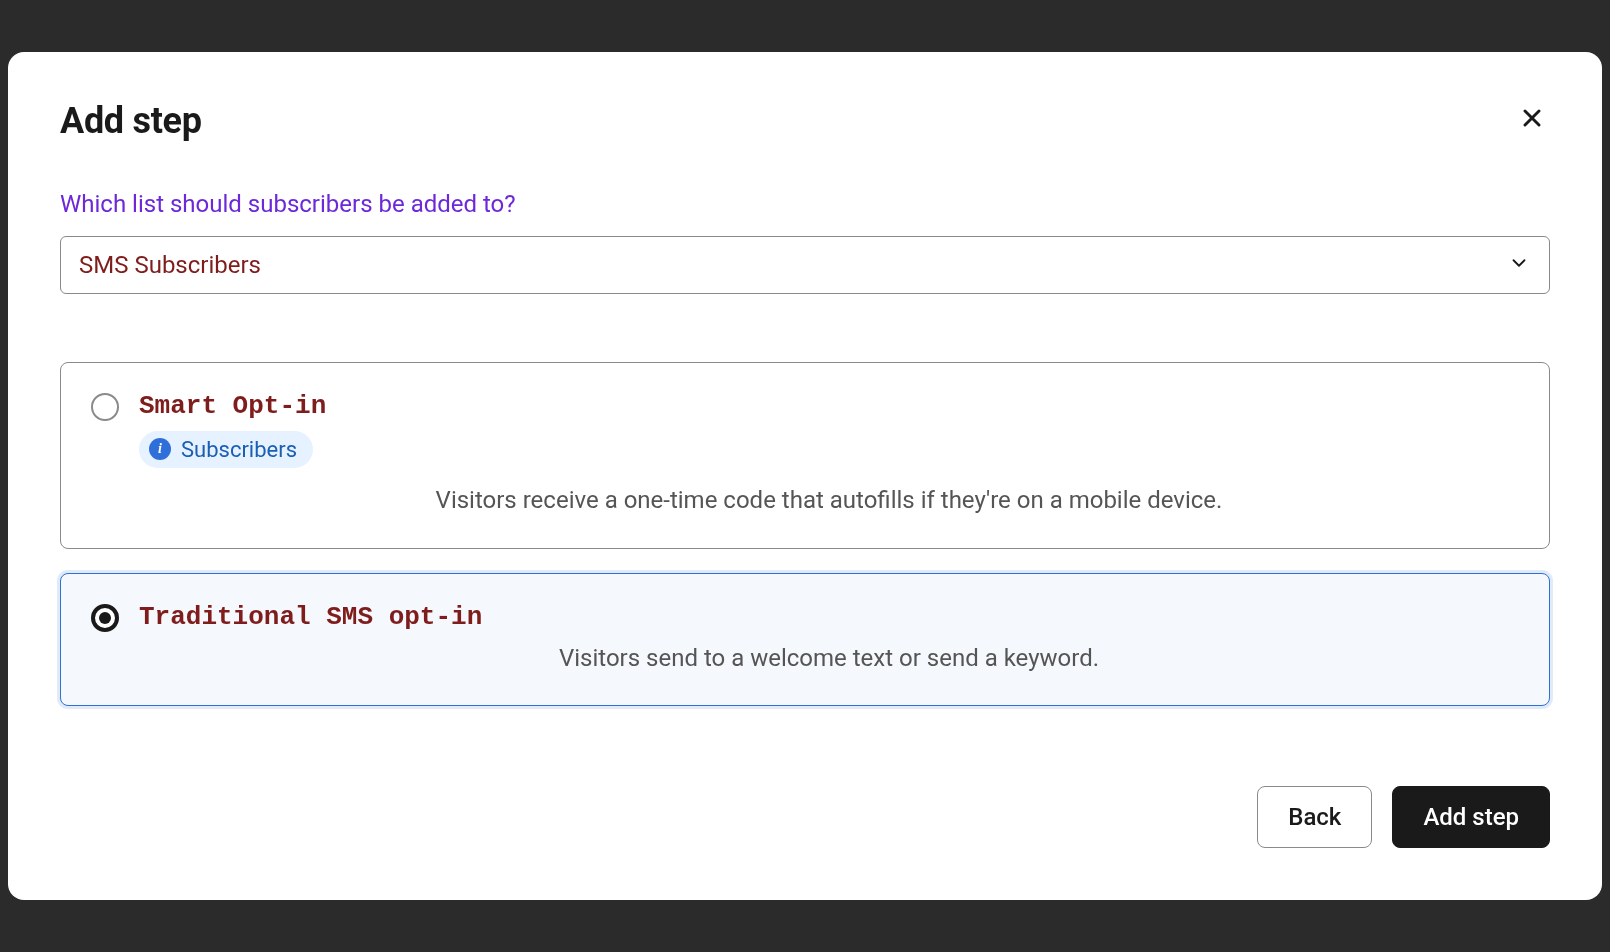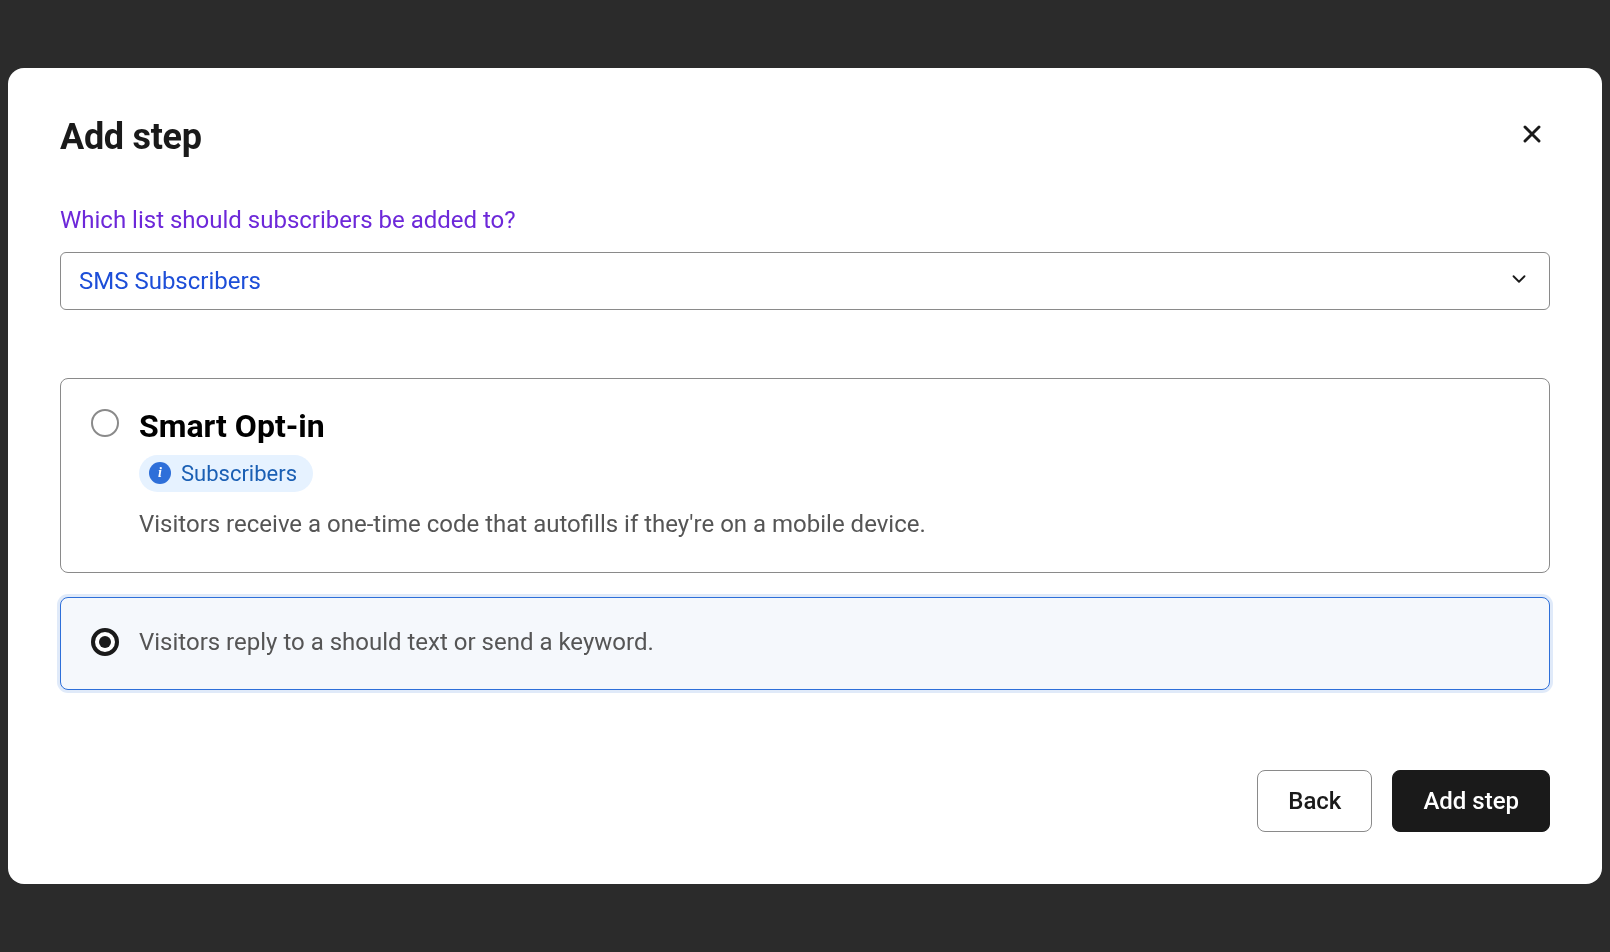--- a/index.html
+++ b/index.html
@@ -63,21 +63,21 @@
     }
     .select {
       width: 100%;
       padding: 14px 18px;
       font-size: 24px;
       border: 1px solid #8a8a8a;
       border-radius: 6px;
       background: #fff;
       appearance: none;
       cursor: pointer;
-      color: #1d4ed8;
+      color: #7f1d1d;
       font-family: inherit;
     }
     .select-chevron {
       position: absolute;
       right: 20px;
       top: 50%;
       transform: translateY(-50%);
       pointer-events: none;
     }
     .select-chevron svg {
@@ -122,24 +122,25 @@
       transform: translate(-50%, -50%);
       width: 12px;
       height: 12px;
       background: #1a1a1a;
       border-radius: 50%;
     }
     .option-content {
       flex: 1;
     }
     .option-title {
-      font-size: 32px;
+      font-size: 26px;
       font-weight: 700;
-      color: #000000;
+      color: #7f1d1d;
       margin-bottom: 10px;
+      font-family: Liberation Mono, monospace;
     }
     .badge {
       display: inline-flex;
       align-items: center;
       gap: 10px;
       background: #e6f2ff;
       color: #1a5fb4;
       padding: 6px 16px 6px 10px;
       border-radius: 20px;
       font-size: 22px;
@@ -156,20 +157,21 @@
       color: #fff;
       font-weight: 700;
       font-size: 14px;
       font-style: italic;
       font-family: Georgia, serif;
     }
     .option-desc {
       font-size: 24px;
       color: #555;
       line-height: 1.4;
+      text-align: center;
     }
     .modal-footer {
       display: flex;
       justify-content: flex-end;
       gap: 20px;
       margin-top: 80px;
     }
     .btn {
       padding: 16px 30px;
       font-size: 24px;
@@ -226,21 +228,22 @@
           <span class="badge-icon">i</span>
           <span>Subscribers</span>
         </div>
         <div class="option-desc">Visitors receive a one-time code that autofills if they're on a mobile device.</div>
       </div>
     </div>
 
     <div class="option-card selected">
       <div class="radio checked"></div>
       <div class="option-content">
-        <div class="option-desc">Visitors reply to a should text or send a keyword.</div>
+        <div class="option-title">Traditional SMS opt-in</div>
+        <div class="option-desc">Visitors send to a welcome text or send a keyword.</div>
       </div>
     </div>
   </div>
 
   <div class="modal-footer">
     <button class="btn btn-secondary">Back</button>
     <button class="btn btn-primary">Add step</button>
   </div>
 </div>
 

